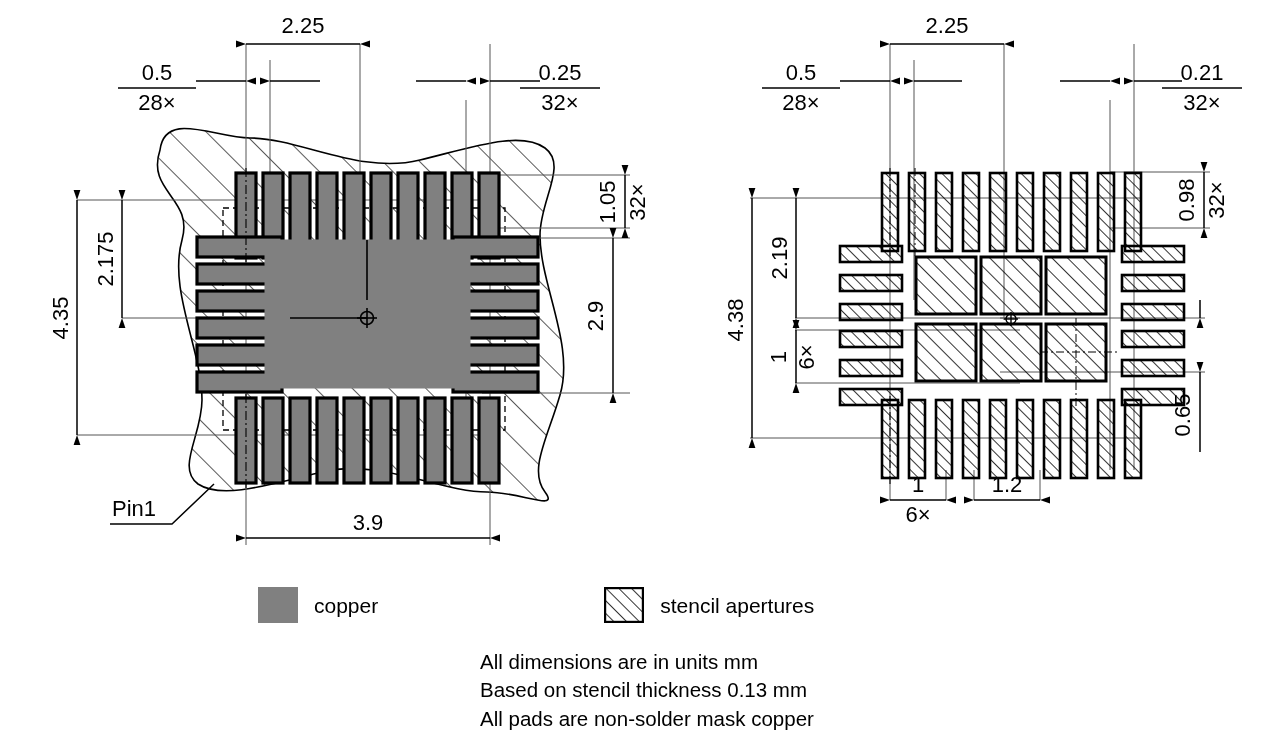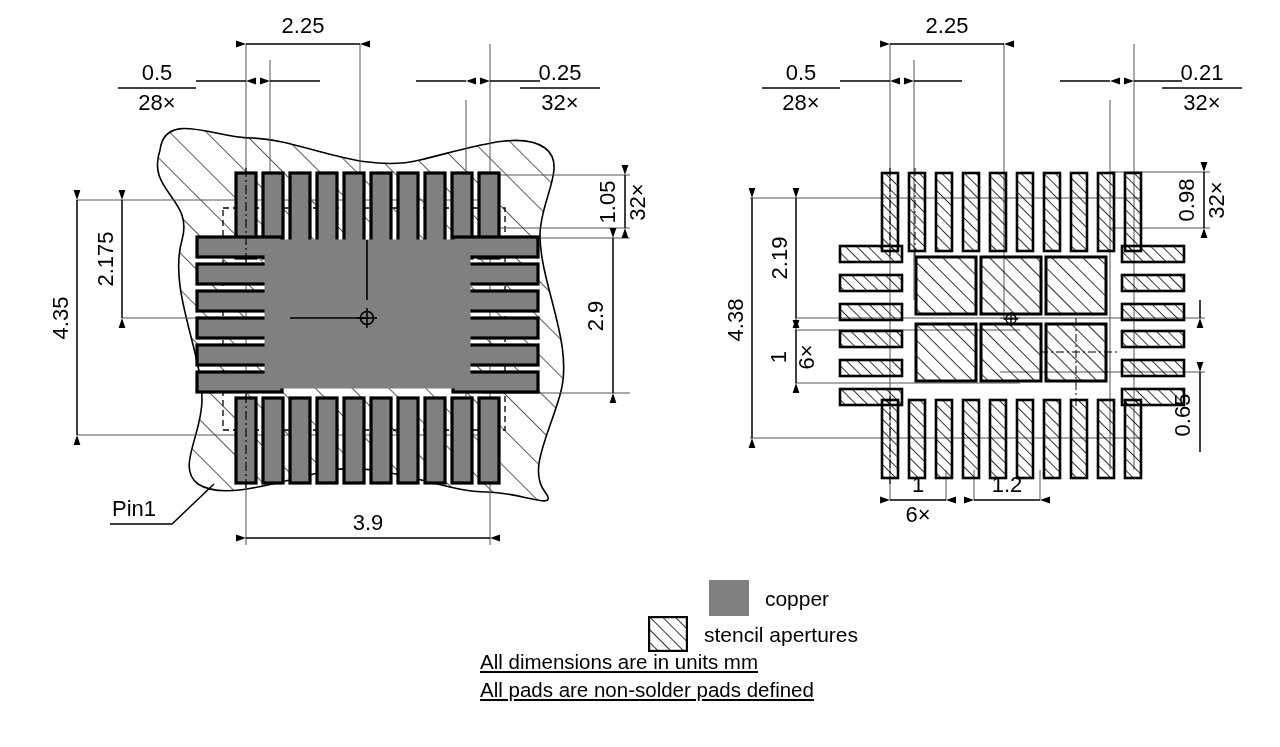--- a/index.html
+++ b/index.html
@@ -11,21 +11,20 @@
     overflow:hidden;
     position:relative;
   }
   #root{position:relative;width:1280px;height:720px;}
   svg{display:block;}
   .legend-row{
     position:absolute;
     left:0;top:580px;width:1280px;height:50px;
     display:flex;
     align-items:center;
-    flex-direction:column;
   }
   .legend-item{
     display:flex;align-items:center;
   }
   .legend-item.copper{margin-left:258px;}
   .legend-item.mask{margin-left:228px;}
   .legend-item.stencil{margin-left:226px;align-items:center;}
   .legend-swatch{
     width:40px;height:36px;
     flex:0 0 auto;
@@ -35,21 +34,21 @@
     font-size:21px;
     white-space:nowrap;
     line-height:1;
   }
   .notes{
     position:absolute;
     left:480px;top:648px;
     font-size:20.5px;
     line-height:1.38;
   }
-  .notes div{white-space:nowrap;text-decoration:underline;}
+  .notes div{white-space:nowrap;}
 </style>
 </head>
 <body>
 
 <div id="root">
 
   <svg style="position:absolute;left:0;top:0;" width="700" height="570" viewBox="0 0 700 570">
     <defs>
       <pattern id="maskHatch" width="26" height="26" patternUnits="userSpaceOnUse" patternTransform="rotate(-45)">
         <line x1="0" y1="0" x2="0" y2="26" stroke="#000" stroke-width="1.3"></line>
@@ -456,16 +455,17 @@
         </defs>
         <rect x="1" y="1" width="38" height="34" fill="url(#legHatch)" stroke="#000" stroke-width="2.4"></rect>
       </svg>
       <span class="legend-label">stencil apertures</span>
     </div>
 
   </div>
 
   <div class="notes">
     <div>All dimensions are in units mm</div>
-    <div>All pads are non-solder pads defined</div>
+    <div>Based on stencil thickness 0.13 mm</div>
+    <div>All pads are non-solder mask copper</div>
   </div>
 
 </div>
 
 </body></html>

